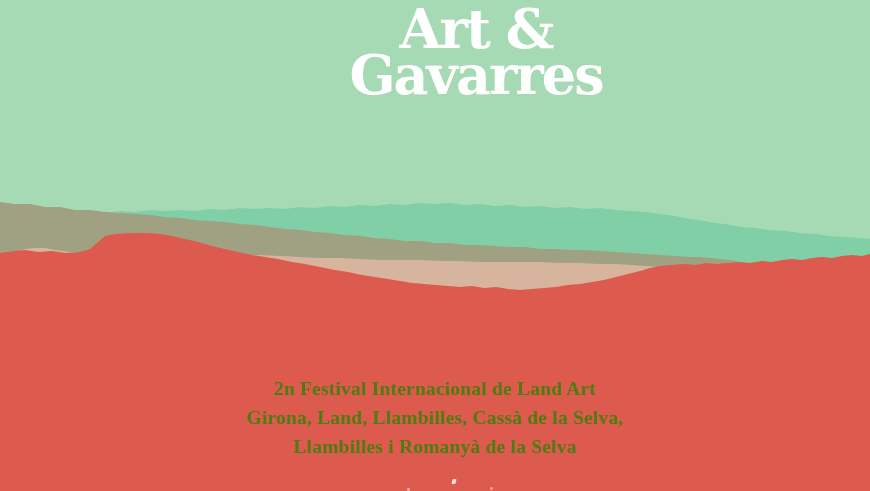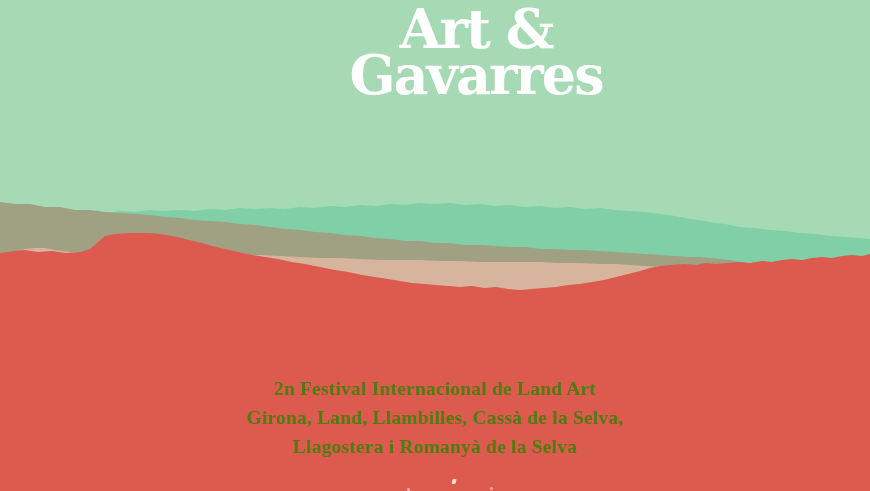--- a/index.html
+++ b/index.html
@@ -83,20 +83,20 @@
   </svg>
 
   <div class="title-block">
     <div class="title-line">Art &amp;</div>
     <div class="title-line">Gavarres</div>
   </div>
 
   <div class="details-block">
     <div class="details-line">2n Festival Internacional de Land Art</div>
     <div class="details-line">Girona, Land, Llambilles, Cassà de la Selva,</div>
-    <div class="details-line">Llagostera i Romanyà de la Selva</div>
+    <div class="details-line">Llambilles i Romanyà de la Selva</div>
   </div>
 
   <div class="cutoff-fragment frag-a"></div>
   <div class="cutoff-fragment frag-b"></div>
   <div class="cutoff-fragment frag-c"></div>
 
 </div>
 
 </body></html>

